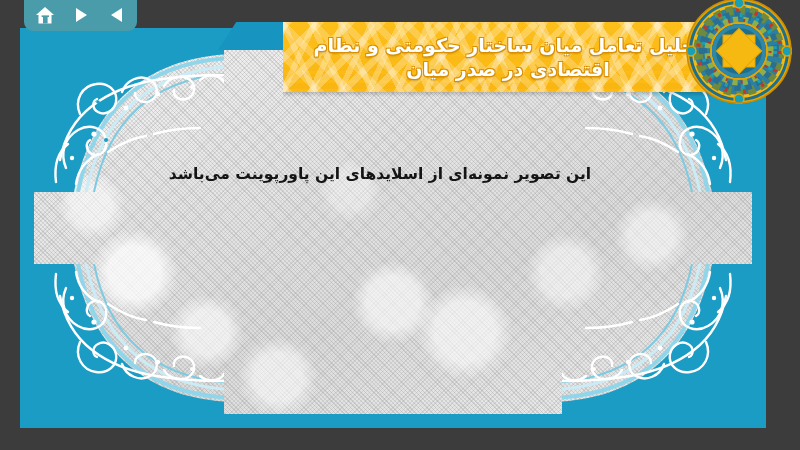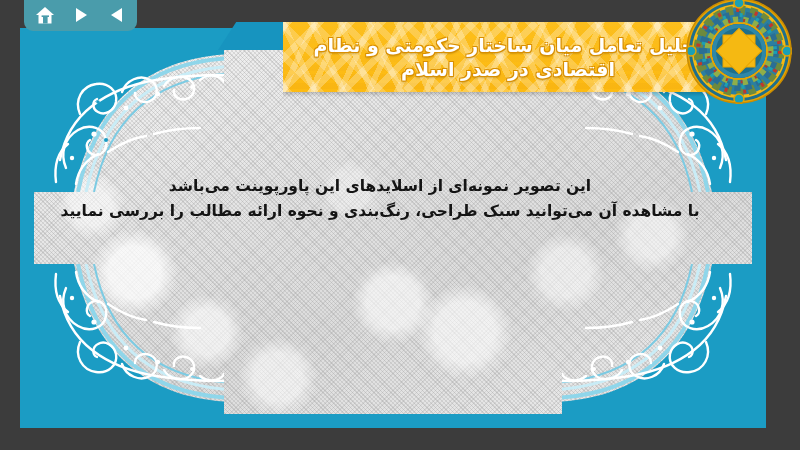--- a/index.html
+++ b/index.html
@@ -85,21 +85,21 @@
     overflow:hidden;
   }
   .corner{position:absolute;width:190px;height:150px;pointer-events:none;}
   .c-tl{left:0;top:0;}
   .c-tr{right:0;top:0;transform:scaleX(-1);}
   .c-bl{left:0;bottom:0;transform:scaleY(-1);}
   .c-br{right:0;bottom:0;transform:scale(-1,-1);}
 
   
   .body-text{
-    position:absolute;left:0;right:26px;top:132px;
+    position:absolute;left:0;right:26px;top:120px;
     text-align:center;direction:rtl;
     color:#141414;font-size:15.5px;font-weight:bold;line-height:1.62;
   }
   .body-text .bl{display:block;white-space:nowrap;}
 
   
   .banner-shadow{
     position:absolute;left:283px;top:92px;width:470px;height:5px;
     background:linear-gradient(rgba(0,0,0,.18),rgba(0,0,0,0));
     pointer-events:none;
@@ -237,33 +237,32 @@
               <circle cx="124" cy="52" r="2.2"></circle>
                 <circle cx="158" cy="45" r="2"></circle>
               <circle cx="38" cy="116" r="2.2"></circle>
             </g>
           </g>
         </svg>
       </div>
 
       <div class="body-text">
         <span class="bl">این تصویر نمونه‌ای از اسلایدهای این پاورپوینت می‌باشد</span>
-        <span class="bl">با مشاهده آن می‌توانید سبک طراحی، رنگ‌بندی و نحوه ارائه مطالب را بررسی نمایید</span>
       </div>
 
     </div>
   </div>
 
   <div class="title-tab"></div>
 
   <div class="title-banner">
     <div class="knot"></div>
     <div class="title-text">
       <span class="ln">تحلیل تعامل میان ساختار حکومتی و نظام</span>
-      <span class="ln">اقتصادی در صدر اسلام</span>
+      <span class="ln">اقتصادی در صدر میان</span>
     </div>
   </div>
   <div class="banner-shadow"></div>
 
   <div class="medallion">
     <svg width="106" height="106" viewBox="0 0 106 106">
       <circle cx="53" cy="53" r="52" fill="#e8a400"></circle>
       <circle cx="53" cy="53" r="50" fill="#1f6f8b"></circle>
       <circle cx="53" cy="53" r="47" fill="#f5b912"></circle>
       <circle cx="53" cy="53" r="44" fill="#2b7fa0"></circle>

